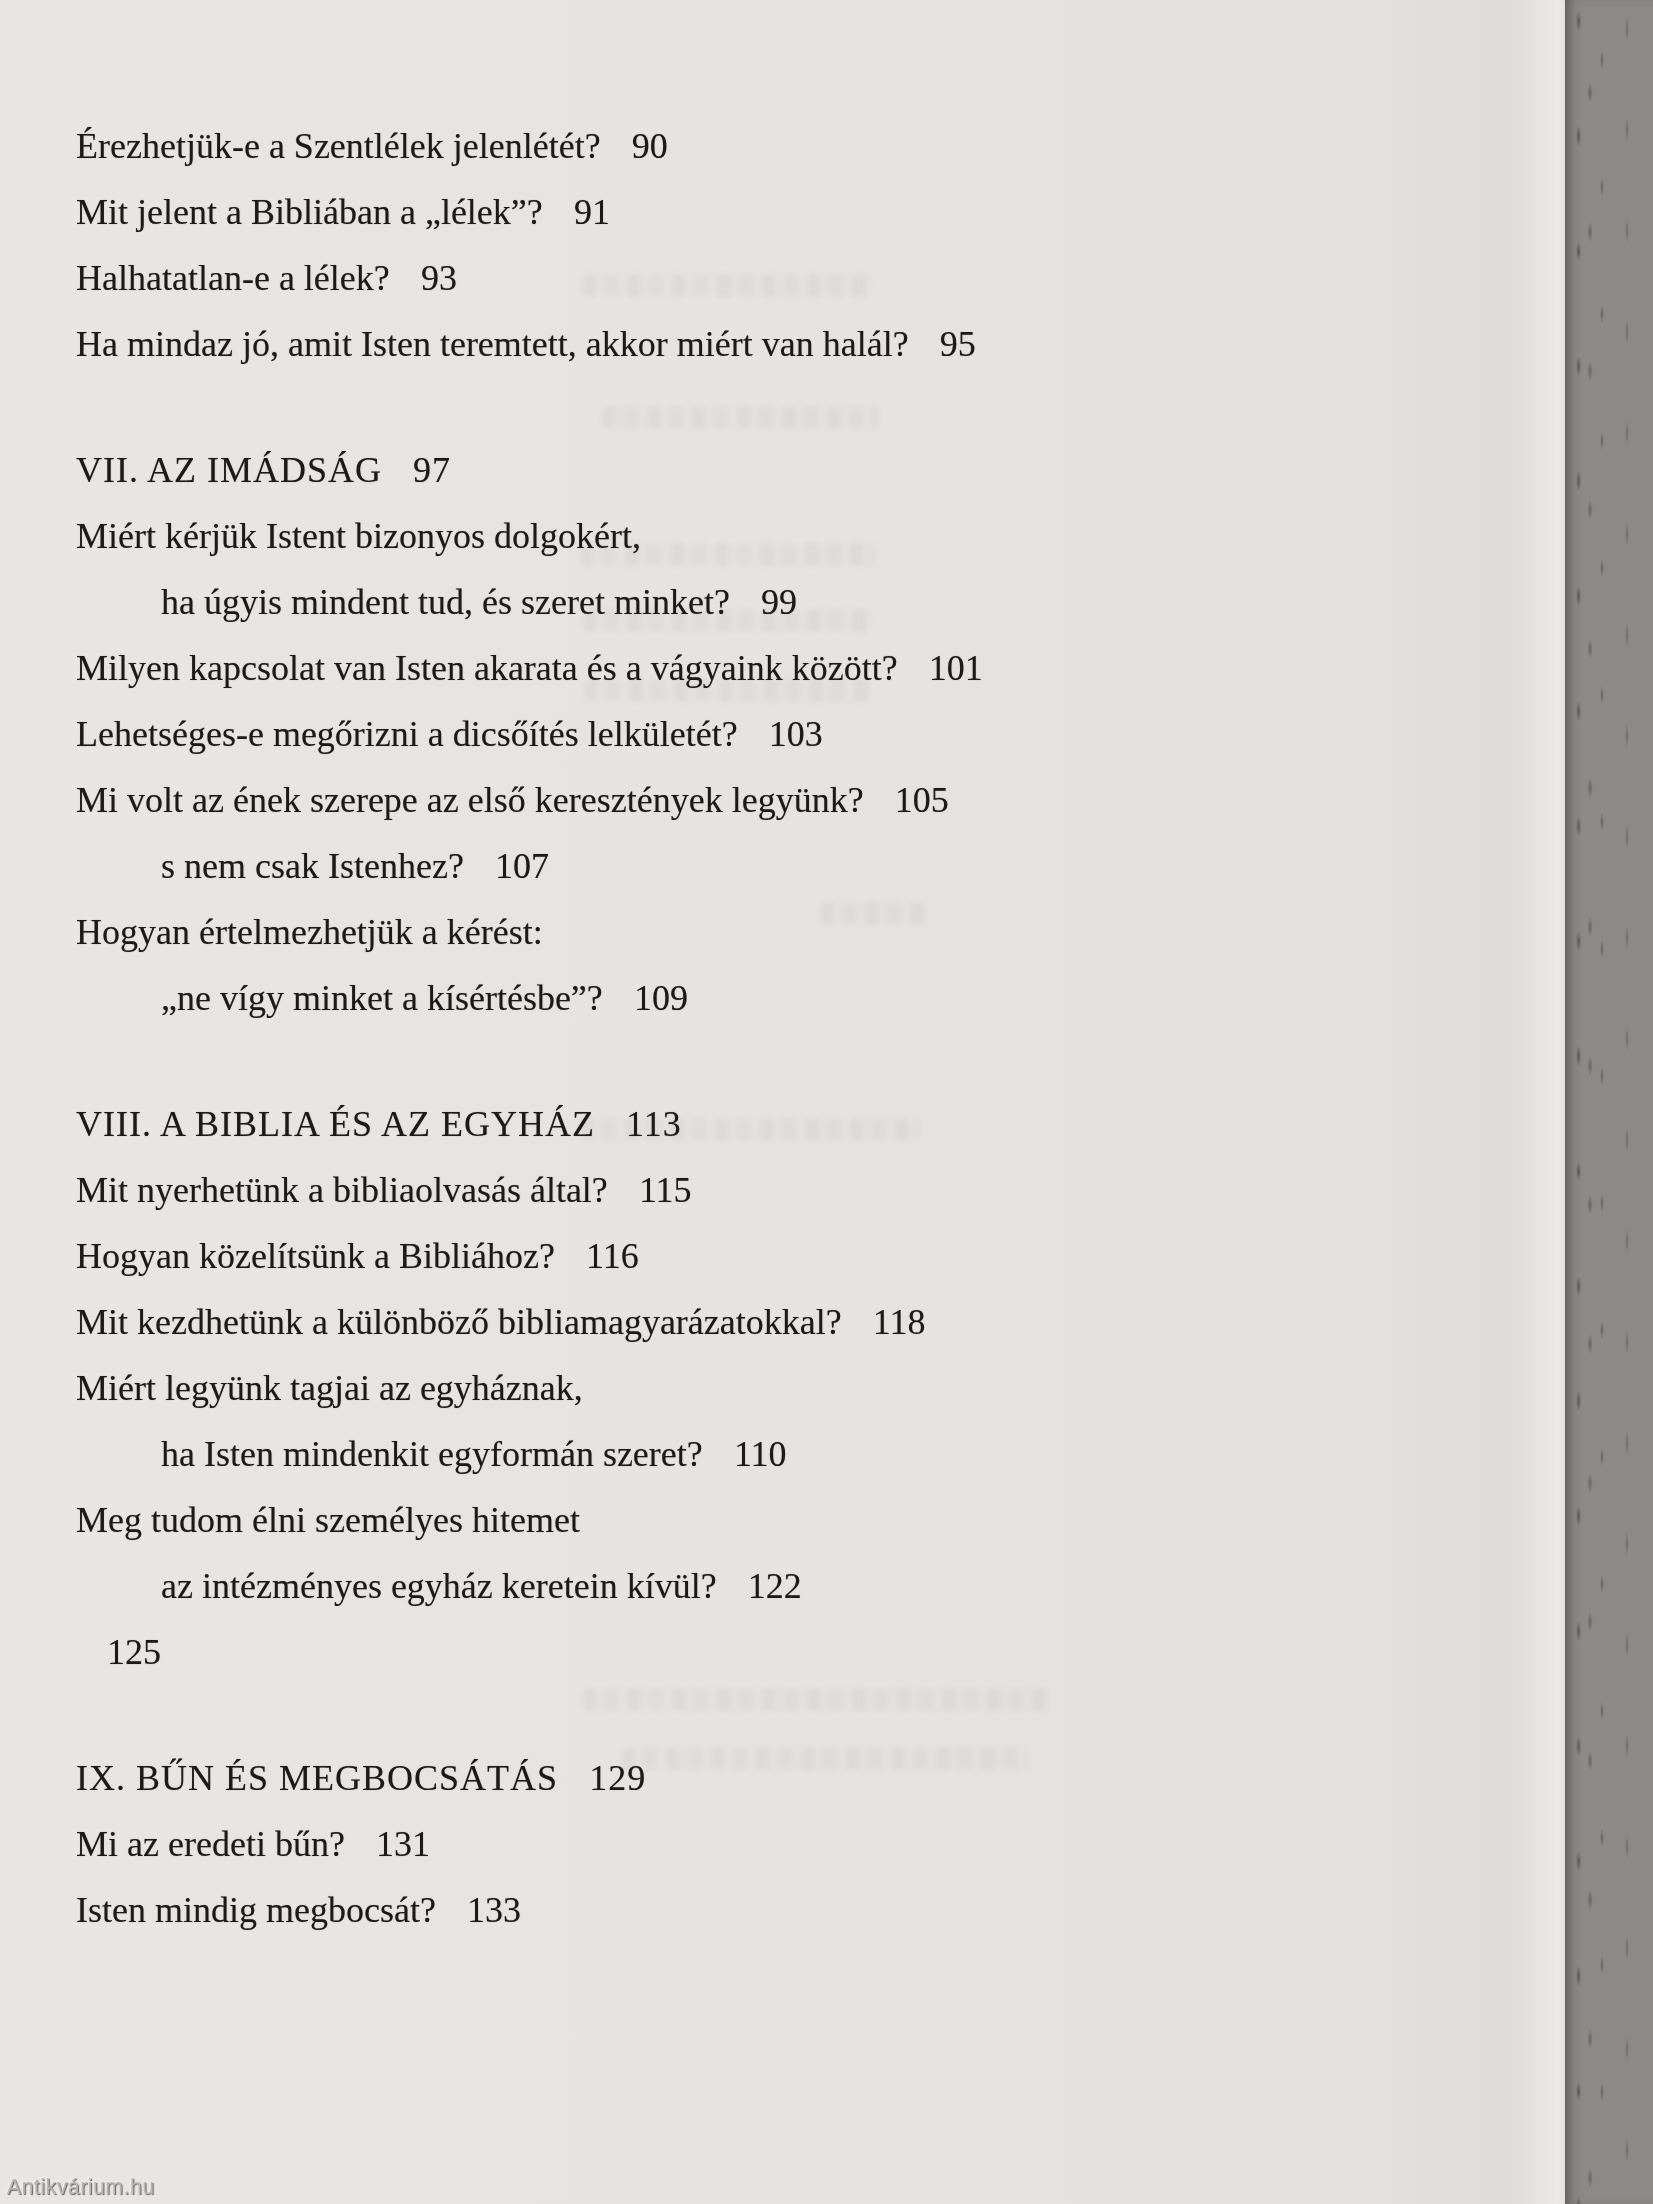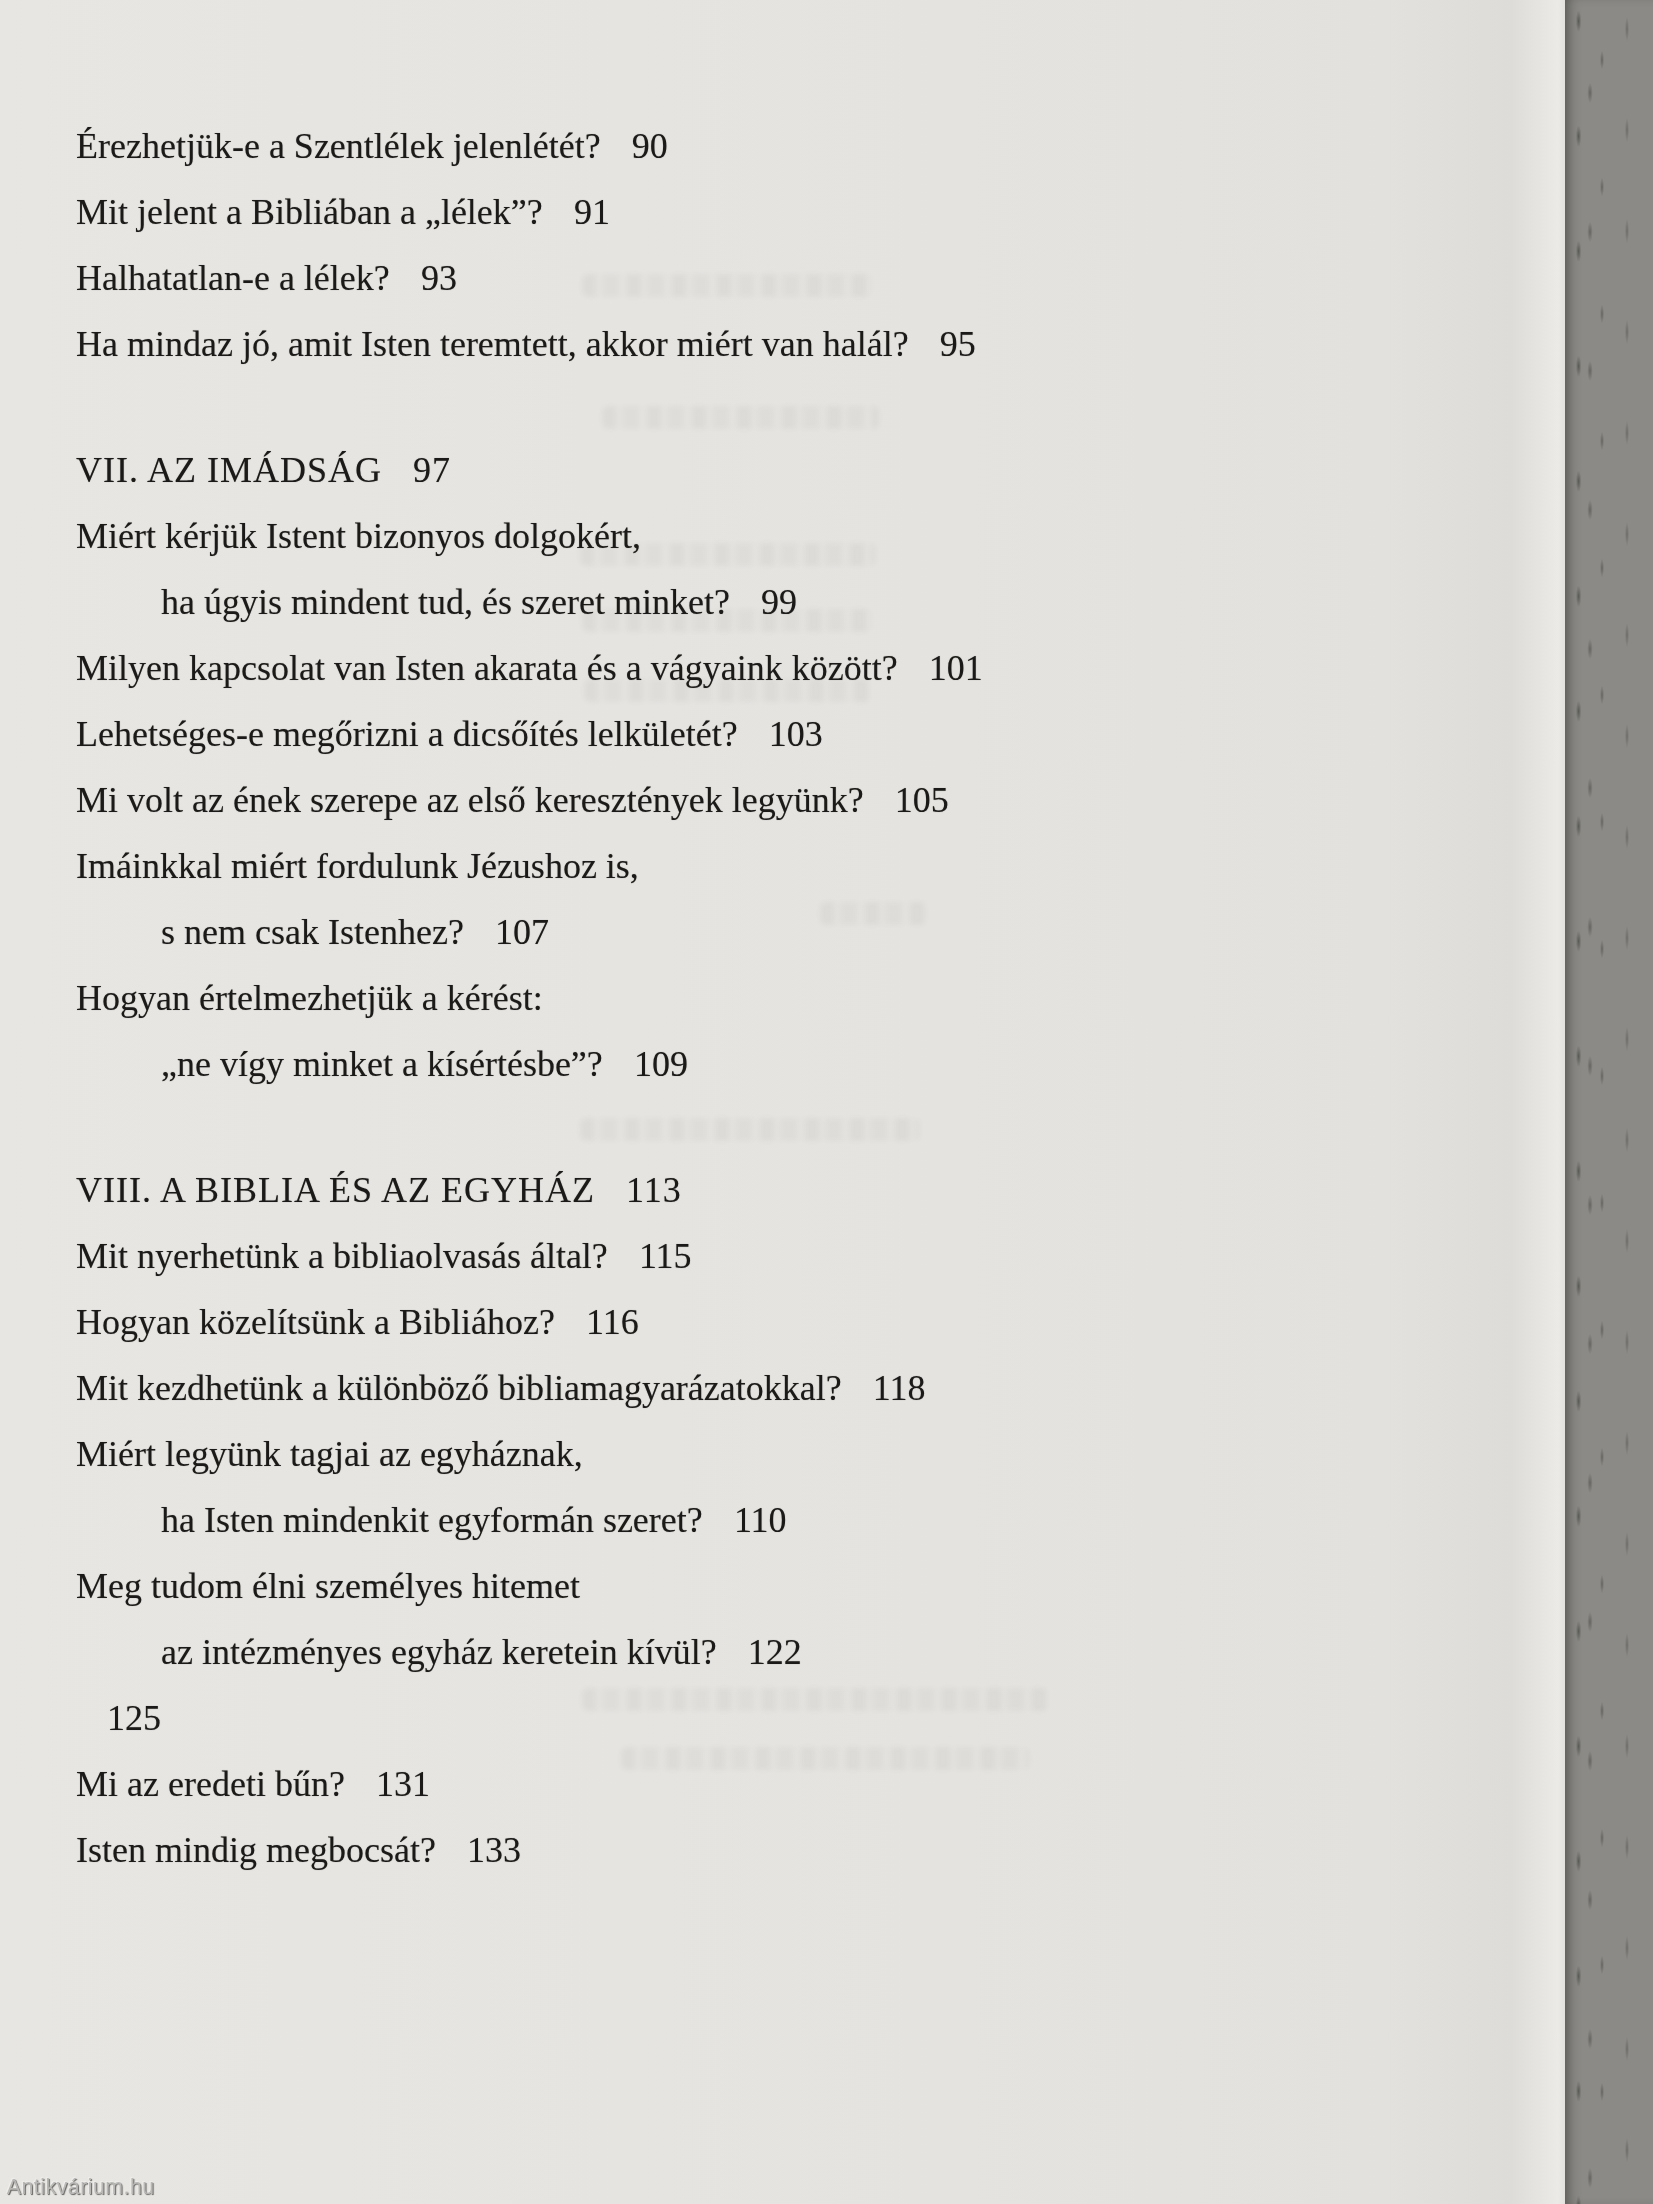--- a/index.html
+++ b/index.html
@@ -143,25 +143,20 @@
       <div class="row">
     <span class="txt">Lehetséges-e megőrizni a dicsőítés lelkületét?</span>
     <span class="leader"></span>
     <span class="pg">103</span>
   </div>
       <div class="row">
     <span class="txt">Mi volt az ének szerepe az első keresztények legyünk?</span>
     <span class="leader"></span>
     <span class="pg">105</span>
   </div>
-      <div class="row">
-    <span class="txt">Imáinkkal miért fordulunk Jézushoz is,</span>
-    <span class="leader nodots hidden"></span>
-    <span class="pg hidden"></span>
-  </div>
       <div class="row indent">
     <span class="txt">s nem csak Istenhez?</span>
     <span class="leader"></span>
     <span class="pg">107</span>
   </div>
       <div class="row">
     <span class="txt">Hogyan értelmezhetjük a kérést:</span>
     <span class="leader nodots hidden"></span>
     <span class="pg hidden"></span>
   </div>
@@ -206,20 +201,25 @@
     <span class="pg hidden"></span>
   </div>
       <div class="row indent">
     <span class="txt">az intézményes egyház keretein kívül?</span>
     <span class="leader"></span>
     <span class="pg">122</span>
   </div>
       <div class="row">
     <span class="leader nodots"></span>
     <span class="pg">125</span>
+  </div>
+      <div class="row heading">
+    <span class="txt">IX. BŰN ÉS MEGBOCSÁTÁS</span>
+    <span class="leader"></span>
+    <span class="pg">129</span>
   </div>
       <div class="row">
     <span class="txt">Mi az eredeti bűn?</span>
     <span class="leader"></span>
     <span class="pg">131</span>
   </div>
       <div class="row">
     <span class="txt">Isten mindig megbocsát?</span>
     <span class="leader"></span>
     <span class="pg">133</span>

